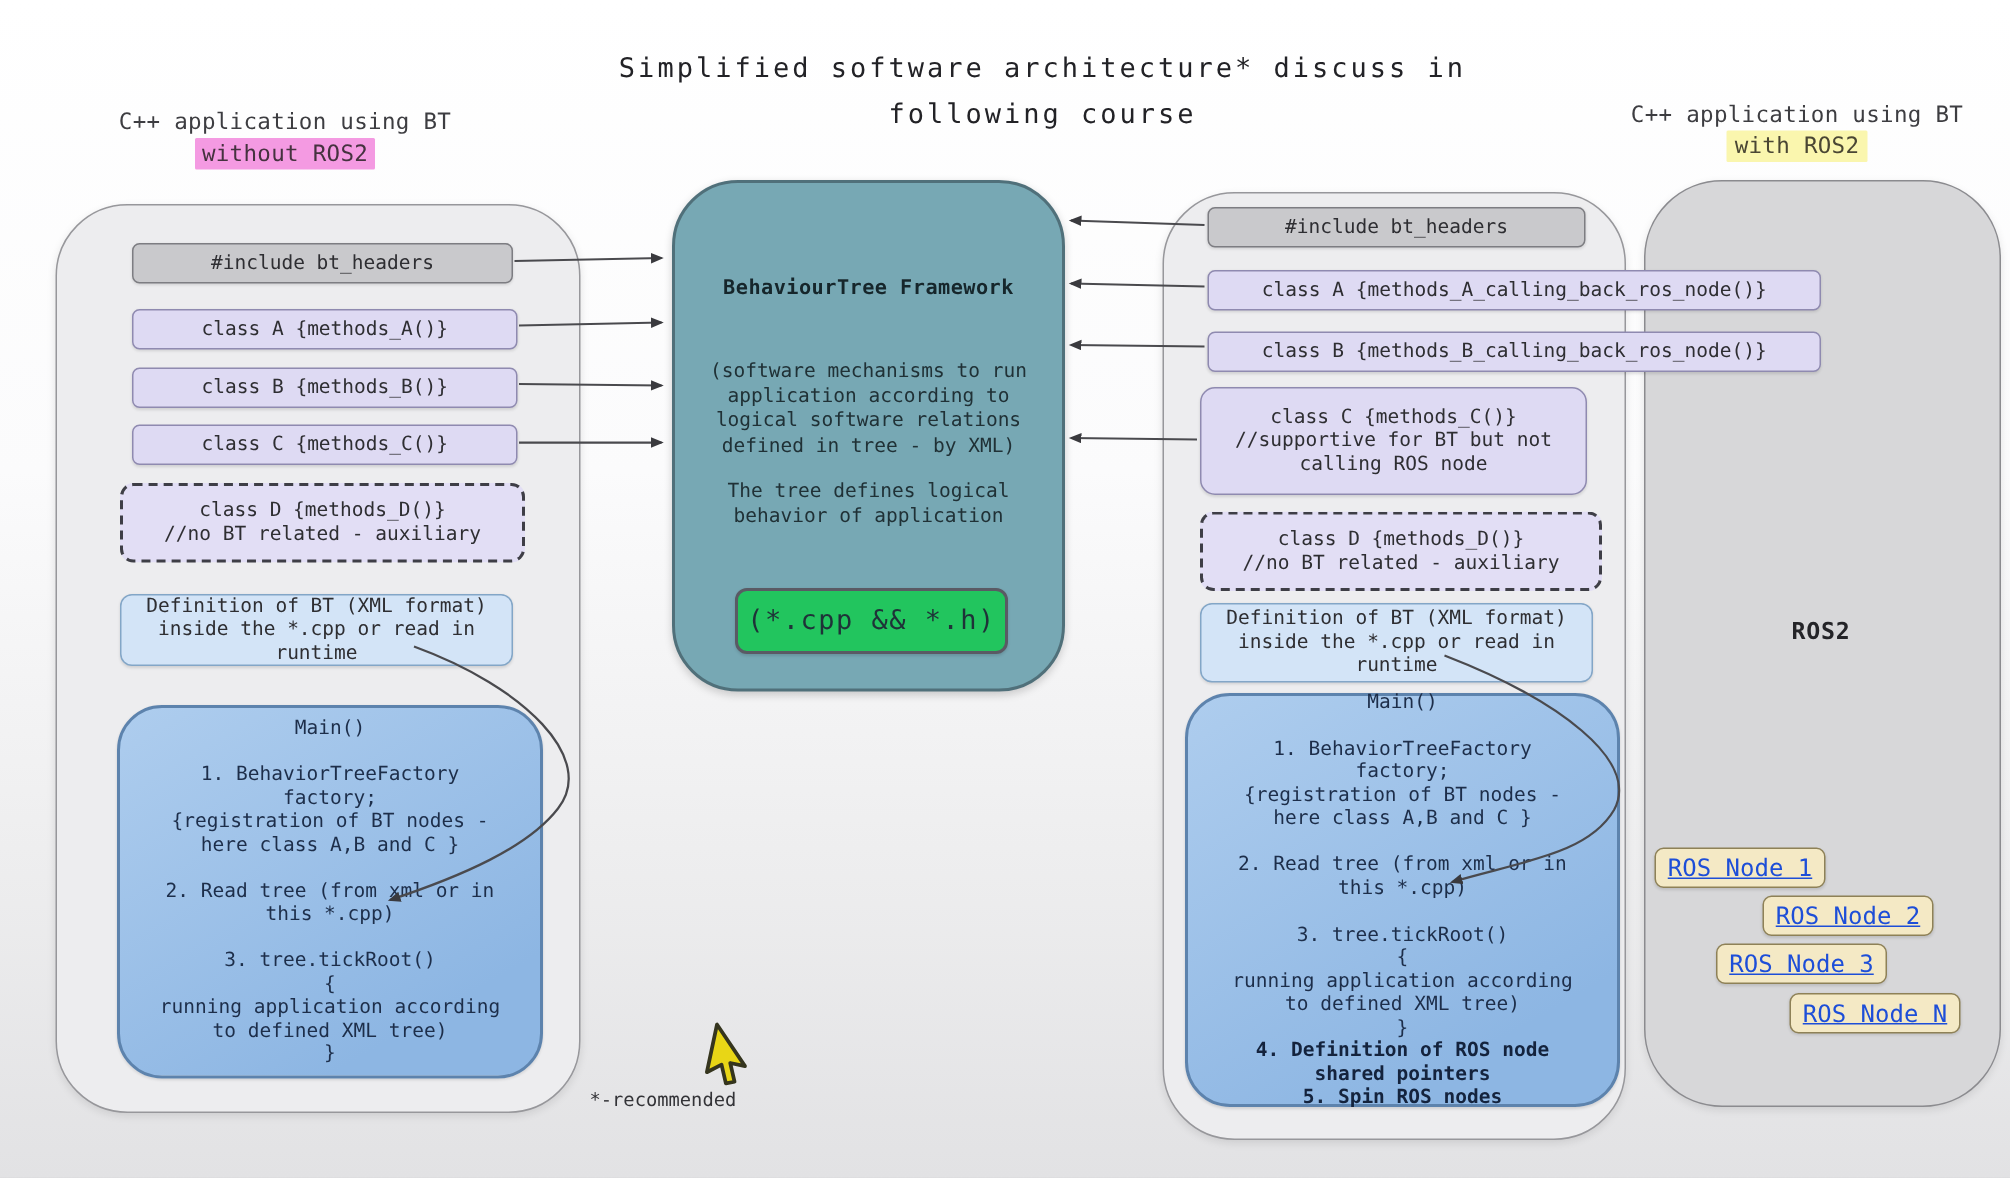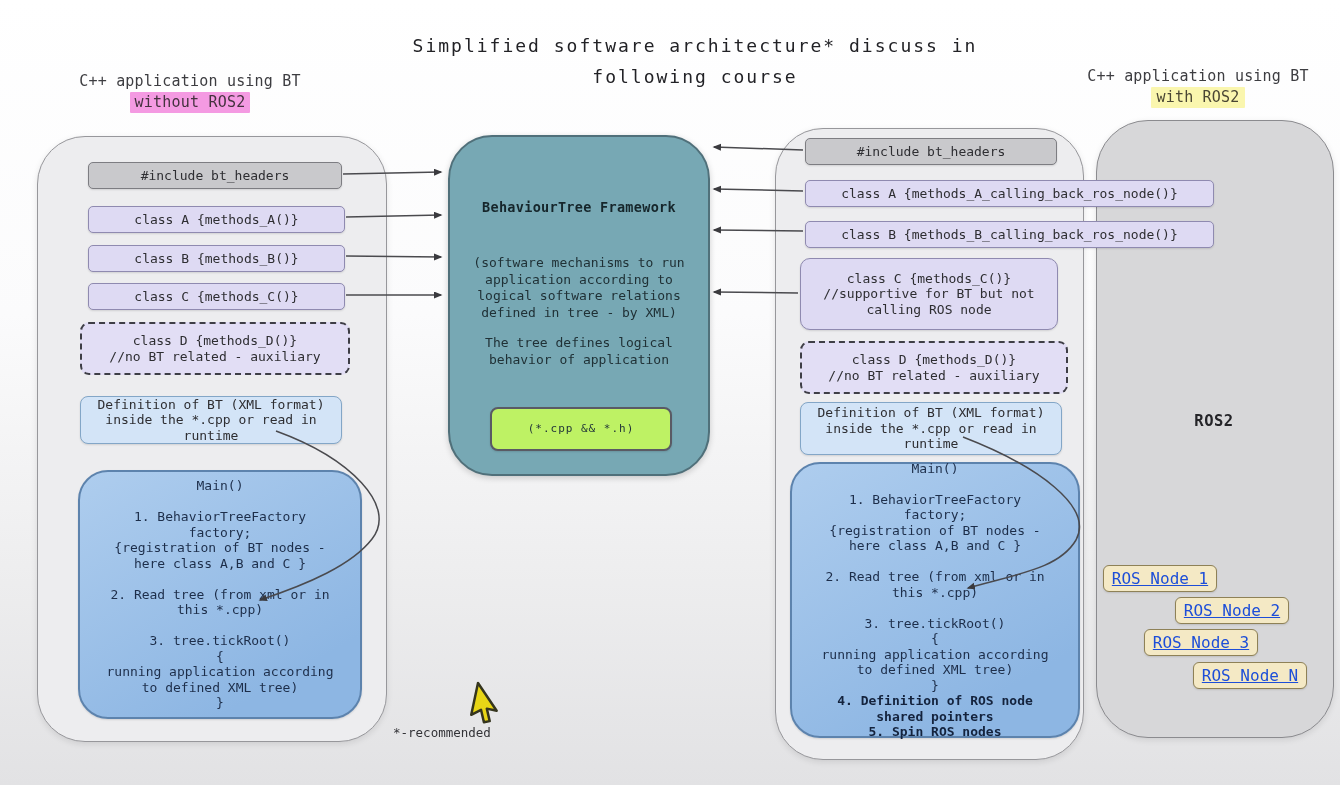--- a/index.html
+++ b/index.html
@@ -33,21 +33,21 @@
     box-shadow:0 1px 2px rgba(0,0,0,0.12);
   }
   .box-include{background:#c9c9cc;border:1.8px solid #7d7d82;}
   .box-class{background:#dedaf3;border:1.6px solid #8f8ab0;}
   .box-dashed{background:#e2def5;border:2px dashed #3e3e46;border-radius:9px;box-shadow:none;}
   .box-def{background:#d3e4f7;border:1.6px solid #83a6c7;border-radius:8px;}
   .box-main{
     background:linear-gradient(150deg,#aecdee 0%,#8db6e3 80%);
     border:2px solid #5d83ad;border-radius:30px;
   }
-  .box-cpp{background:#bef264;border:2px solid #5a5a64;border-radius:8px;font-size:11px;letter-spacing:1px;}
+  .box-cpp{background:#22c55e;border:2px solid #5a5a64;border-radius:8px;font-size:18px;letter-spacing:1px;}
   .box-ros-node{background:#f4e9c5;border:1.6px solid #8e8157;border-radius:6px;font-size:16px;color:#1d4ed8;text-decoration:underline;}
 
   .framework{
     background:#77a8b4;border:2px solid #50707a;border-radius:44px;
     color:#1f3238;box-shadow:0 2px 6px rgba(0,0,0,0.18);
   }
   .fw-title{font-weight:bold;font-size:13.5px;letter-spacing:0.3px;color:#16262b;}
   .bold{font-weight:bold;color:#14233d;}
   .main-txt{color:#1d2e4a;}
   .ros2-label{font-weight:bold;font-size:15.5px;color:#242428;letter-spacing:0.5px;}
@@ -100,21 +100,21 @@
 
 2. Read tree (from xml or in
 this *.cpp)
 
 3. tree.tickRoot()
 {
 running application according
 to defined XML tree)
 }</div>
 
-  <div class="abs framework" style="left:448px;top:135px;width:258px;height:337px;">
+  <div class="abs framework" style="left:448px;top:120px;width:258px;height:337px;">
     <div class="abs fw-title" style="left:0;top:62px;width:100%;text-align:center;">BehaviourTree Framework</div>
     <div class="abs pre" style="left:0;top:118px;width:100%;text-align:center;font-size:13px;line-height:16.5px;color:#203136;">(software mechanisms to run
 application according to
 logical software relations
 defined in tree - by XML)</div>
     <div class="abs pre" style="left:0;top:198px;width:100%;text-align:center;font-size:13px;line-height:16.5px;color:#203136;">The tree defines logical
 behavior of application</div>
     <div class="abs box box-cpp center-txt" style="left:40px;top:270px;width:178px;height:40px;">(*.cpp  &amp;&amp; *.h)</div>
   </div>
 

